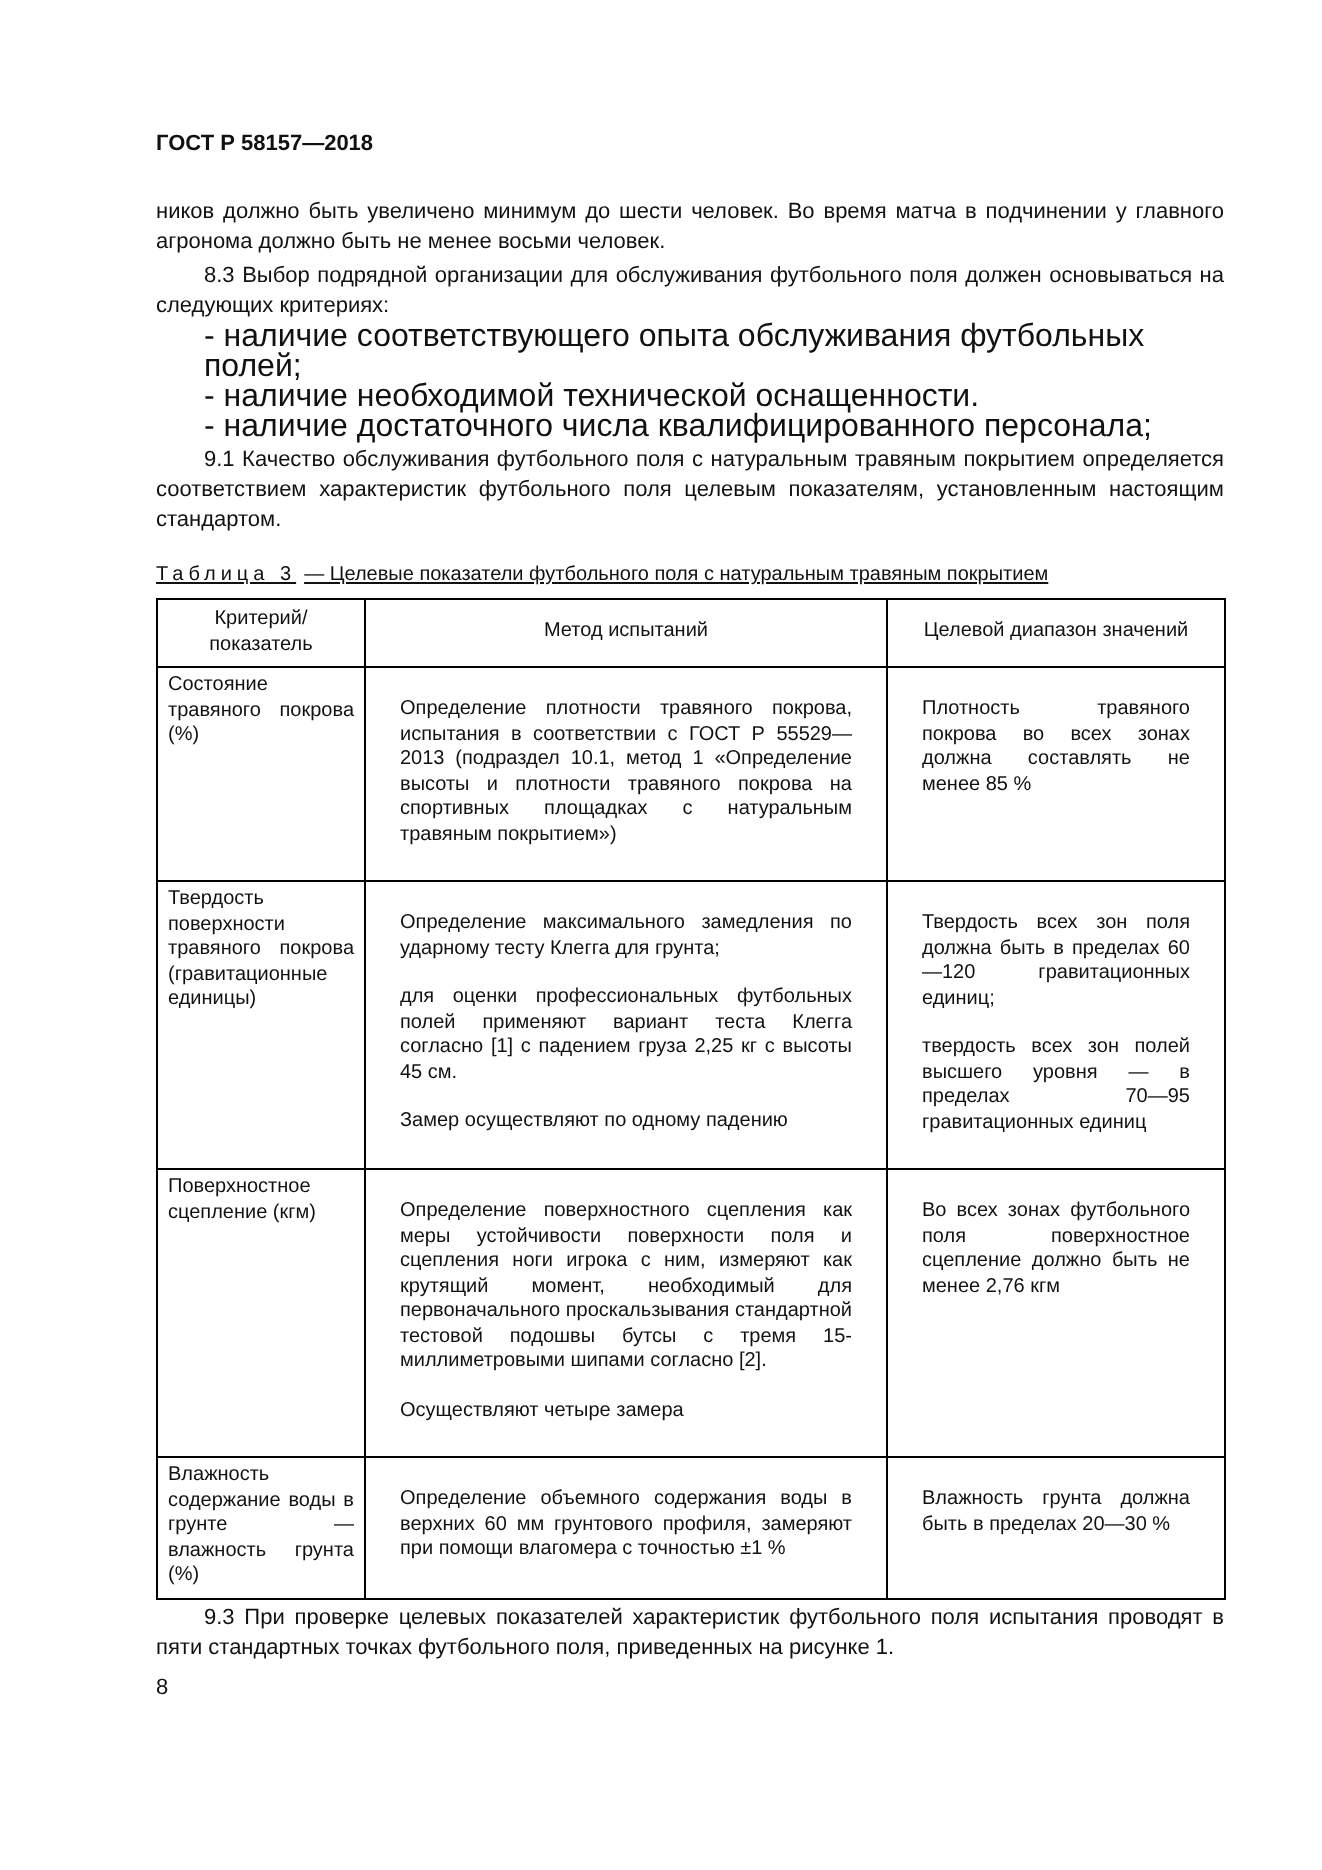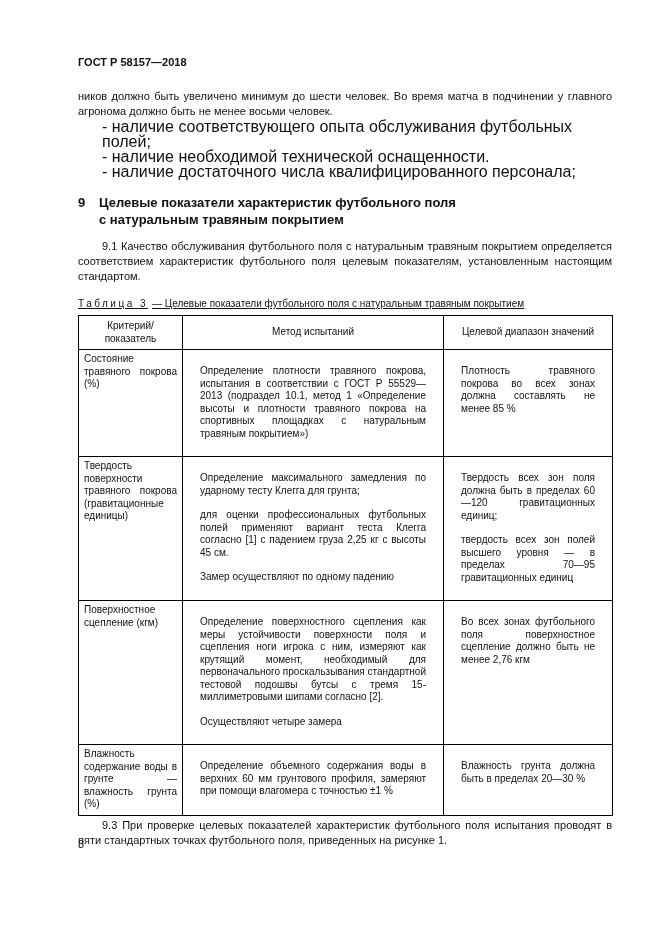--- a/index.html
+++ b/index.html
@@ -10,21 +10,21 @@
     color: #111111;
   }
   .page {
     position: relative;
     width: 661px; height: 935px;
     background: #ffffff;
     overflow: hidden;
   }
   .content {
     position: absolute;
-    left: 78px; top: 56px;
+    left: 78px; top: 66px;
     width: 534px;
   }
   .doc-header {
     font-size: 11px;
     font-weight: bold;
     margin-bottom: 21px;
   }
   p.body {
     font-size: 11px;
     line-height: 15px;
@@ -89,31 +89,28 @@
 <body>
 
 <div class="page">
   <div class="content">
 
     <div class="doc-header">
       <span>ГОСТ Р 58157—2018</span>
     </div>
 
     <p class="body">ников должно быть увеличено минимум до шести человек. Во время матча в подчинении у главного агронома должно быть не менее восьми человек.</p>
+    <p class="body ind">8.3 Выбор подрядной организации для обслуживания футбольного поля должен основываться на следующих критериях:</p>
 
     <div class="list">
       <p>- наличие соответствующего опыта обслуживания футбольных полей;</p>
       <p>- наличие необходимой технической оснащенности.</p>
       <p>- наличие достаточного числа квалифицированного персонала;</p>
     </div>
 
-    <h2 class="section-heading">
-      <div class="h-line"><span class="h-num">9</span><span>Целевые показатели характеристик футбольного поля</span></div>
-      <div class="h-line h-cont">с натуральным травяным покрытием</div>
-    </h2>
 
     <p class="body ind">9.1 Качество обслуживания футбольного поля с натуральным травяным покрытием определяется соответствием характеристик футбольного поля целевым показателям, установленным настоящим стандартом.</p>
 
     <p class="tbl-caption">
       <span class="cap-label">Таблица 3</span><span>— Целевые показатели футбольного поля с натуральным травяным покрытием</span>
     </p>
 
     <table class="t3">
       <colgroup>
           <col class="c1">

